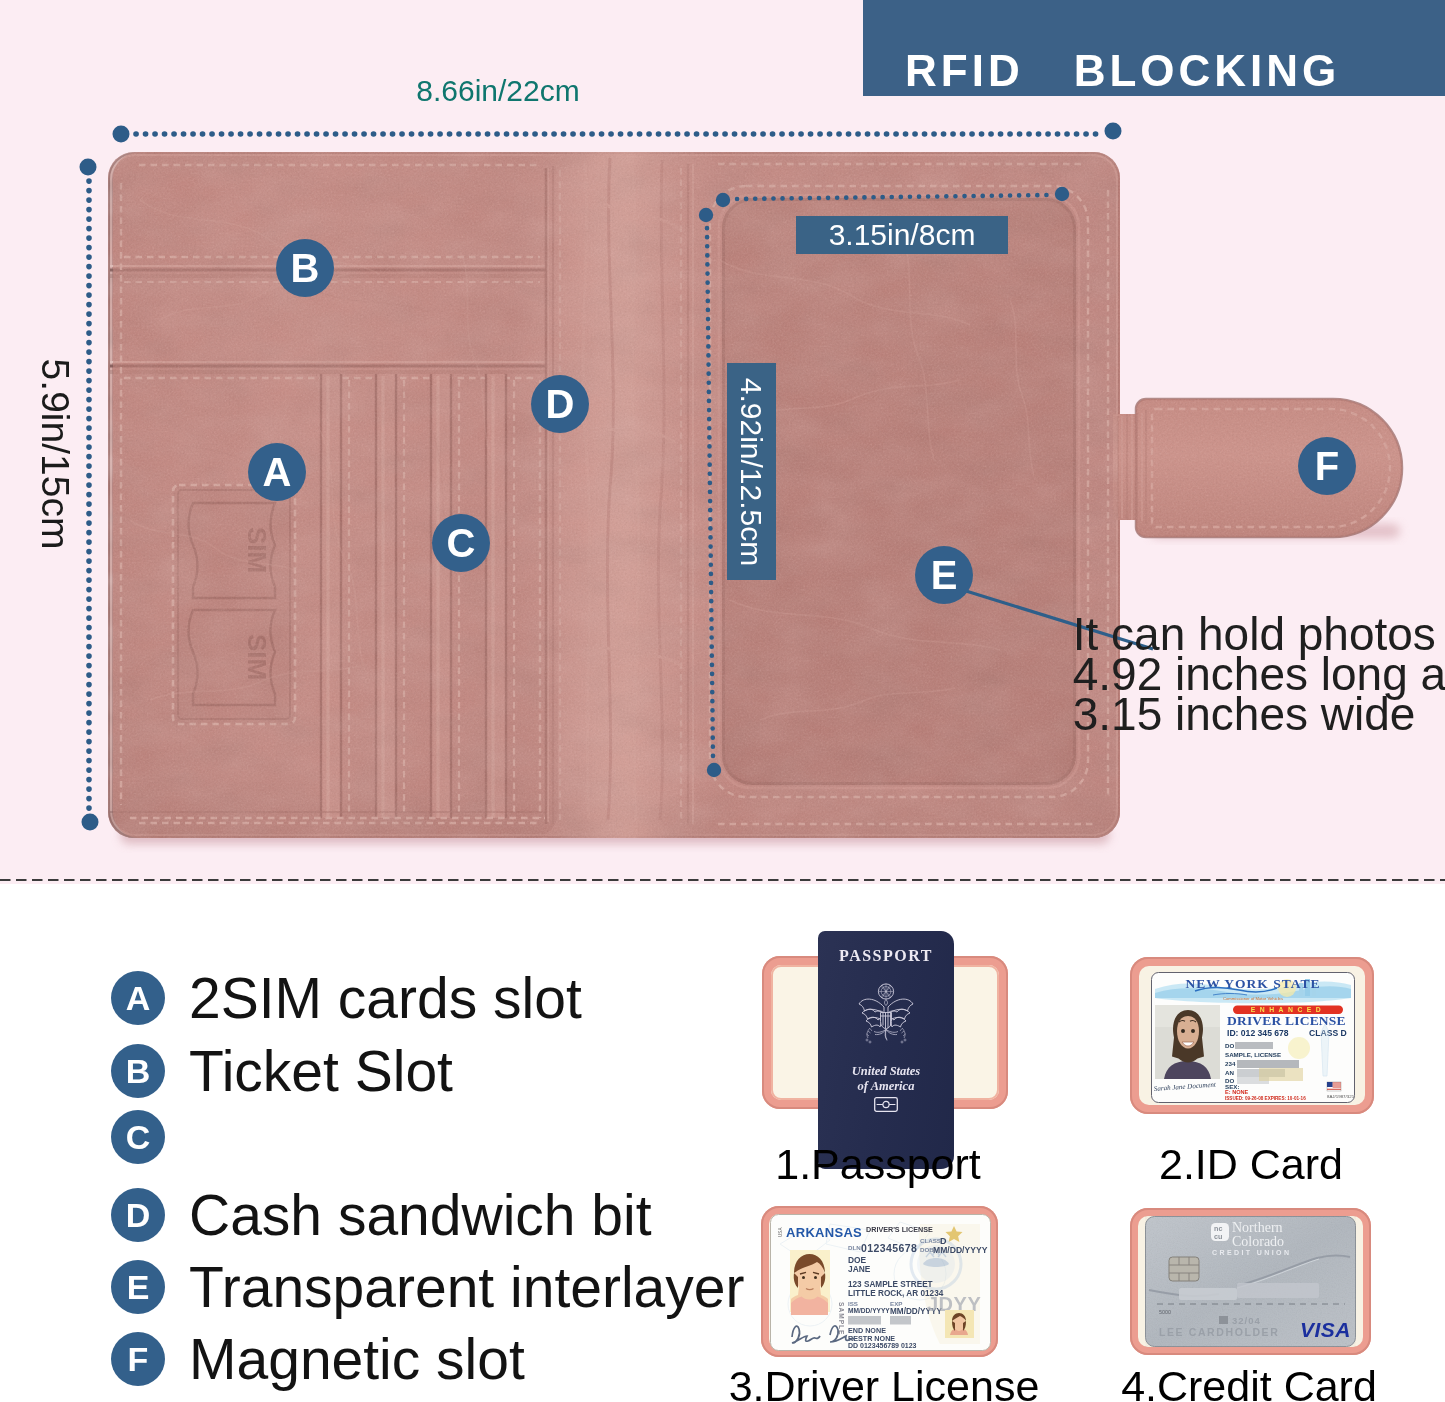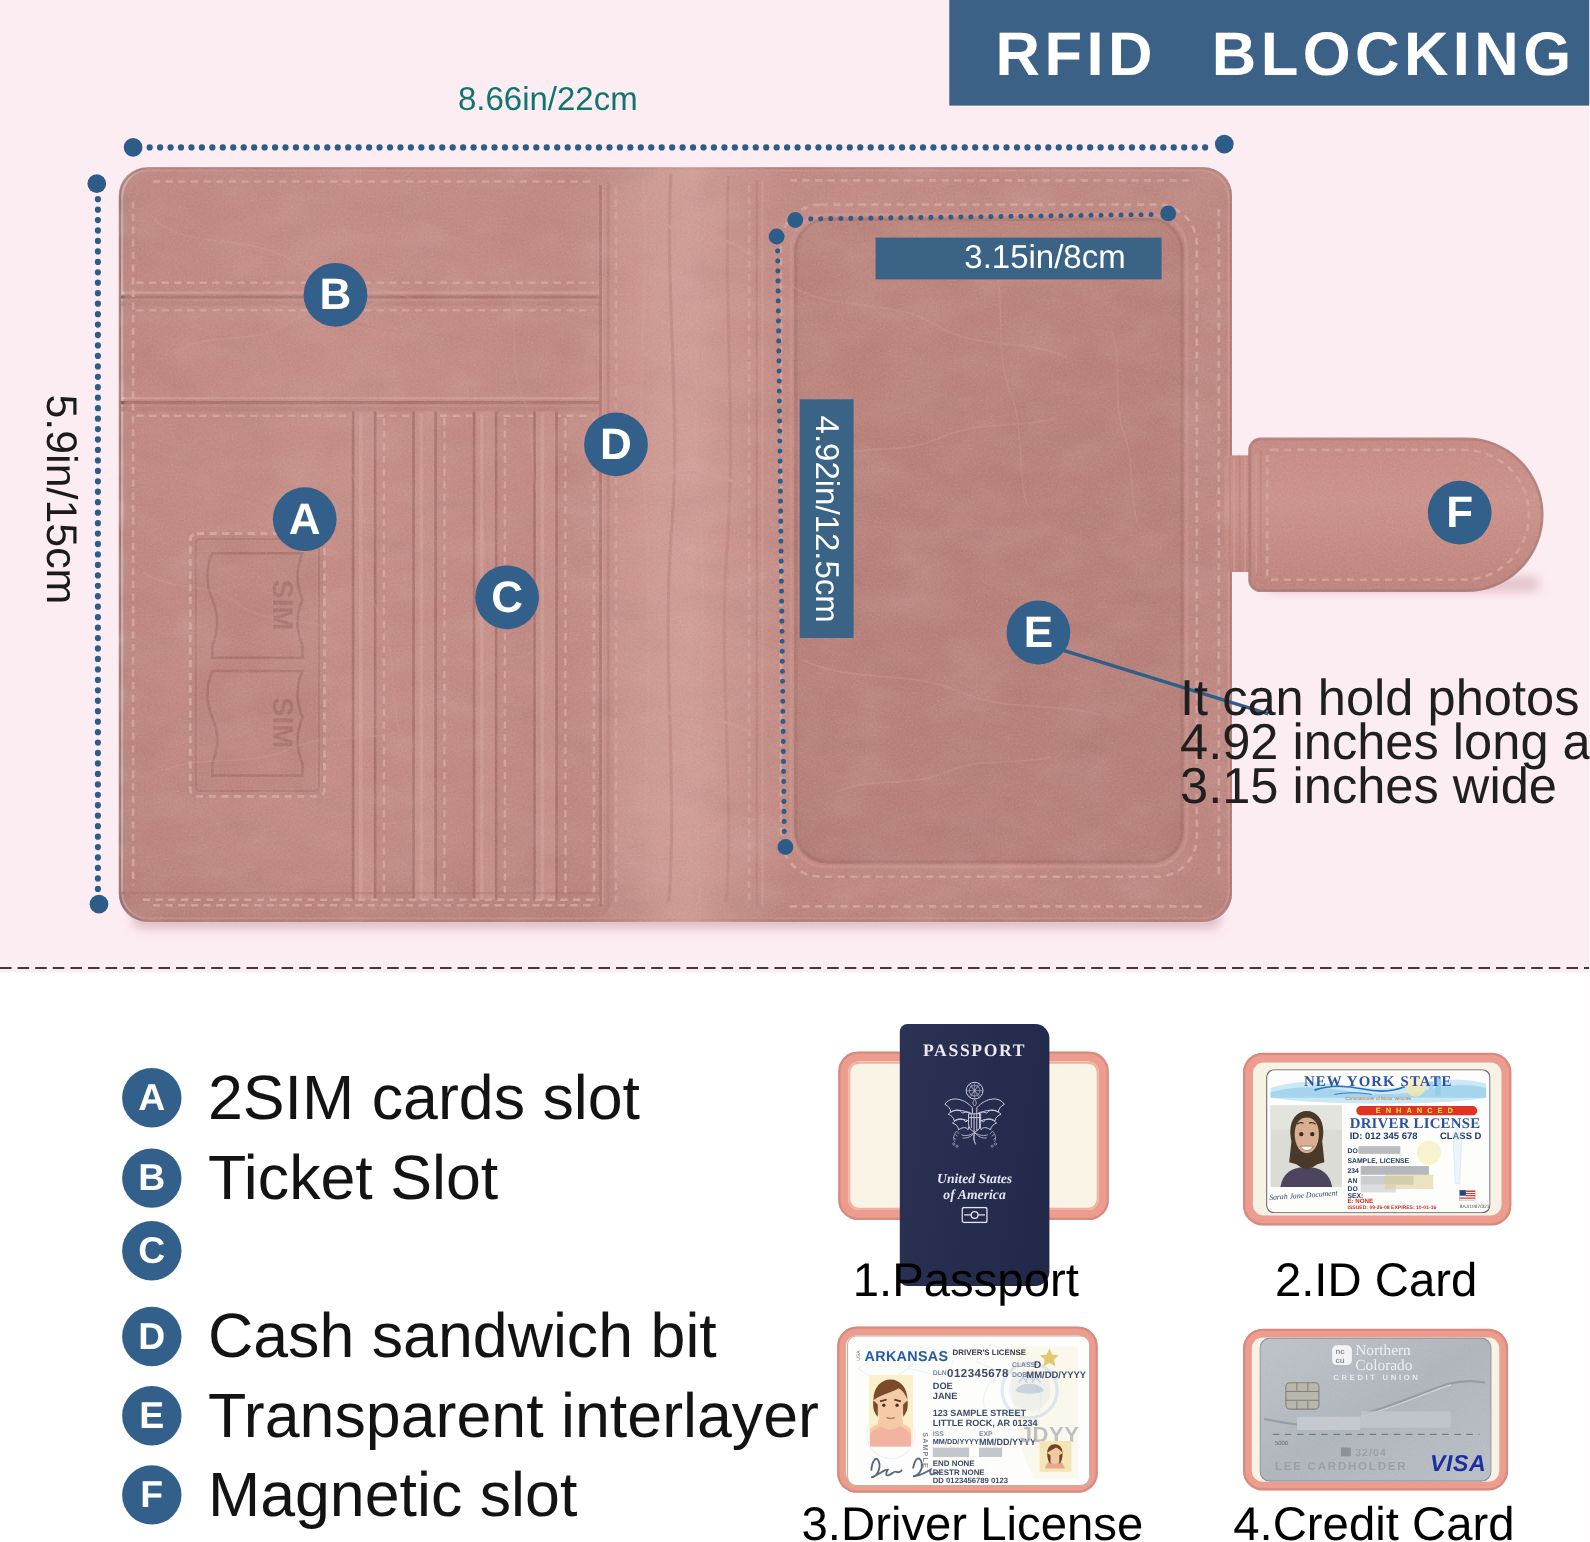--- a/index.html
+++ b/index.html
@@ -254,30 +254,30 @@
   <path d="M707,228 L713,757" stroke-width="4.6" stroke-dasharray="0.1 9" stroke-linecap="round"></path>
   <circle cx="723" cy="200" r="7.2" fill="#2d5c88" stroke="none"></circle>
   <circle cx="1062" cy="194" r="7.2" fill="#2d5c88" stroke="none"></circle>
   <circle cx="706" cy="215" r="7.2" fill="#2d5c88" stroke="none"></circle>
   <circle cx="714" cy="770" r="7.2" fill="#2d5c88" stroke="none"></circle>
 </g>
 
 <path d="M966,591 L1153,649" stroke="#2e5f8a" stroke-width="3.2" fill="none"></path>
 </svg>
 
-<div class="abs" style="left:863px;top:0;width:582px;height:96px;background:#3c6187;color:#fff;display:flex;align-items:center;font-weight:bold;font-size:56px;letter-spacing:4px;">
+<div class="abs" style="left:863px;top:0;width:582px;height:96px;background:#3c6187;color:#fff;display:flex;align-items:flex-end;font-weight:bold;font-size:44px;letter-spacing:4px;">
   <span style="margin-left:42px;">RFID</span>
     <span style="margin-left:50px;">BLOCKING</span>
 </div>
 
 <div class="abs" style="left:498px;top:74px;transform:translateX(-50%);font-size:30px;color:#0f766e;">8.66in/22cm</div>
 
 <div class="abs" style="left:55px;top:454px;transform:translate(-50%,-50%) rotate(90deg);font-size:39px;color:#1b1b1b;white-space:nowrap;">5.9in/15cm</div>
 
-<div class="bluelbl" style="left:796px;top:216px;width:212px;height:38px;padding-left:48px;">3.15in/8cm</div>
+<div class="bluelbl" style="left:796px;top:216px;width:212px;height:38px;">3.15in/8cm</div>
 
 <div class="bluelbl" style="left:727px;top:363px;width:49px;height:217px;">
     <span style="transform:rotate(90deg);white-space:nowrap;">4.92in/12.5cm</span>
   </div>
 
 <div class="circ" style="left:276px;top:239px;">B</div>
 
 <div class="circ" style="left:531px;top:375px;">D</div>
 
 <div class="circ" style="left:248px;top:443px;">A</div>

